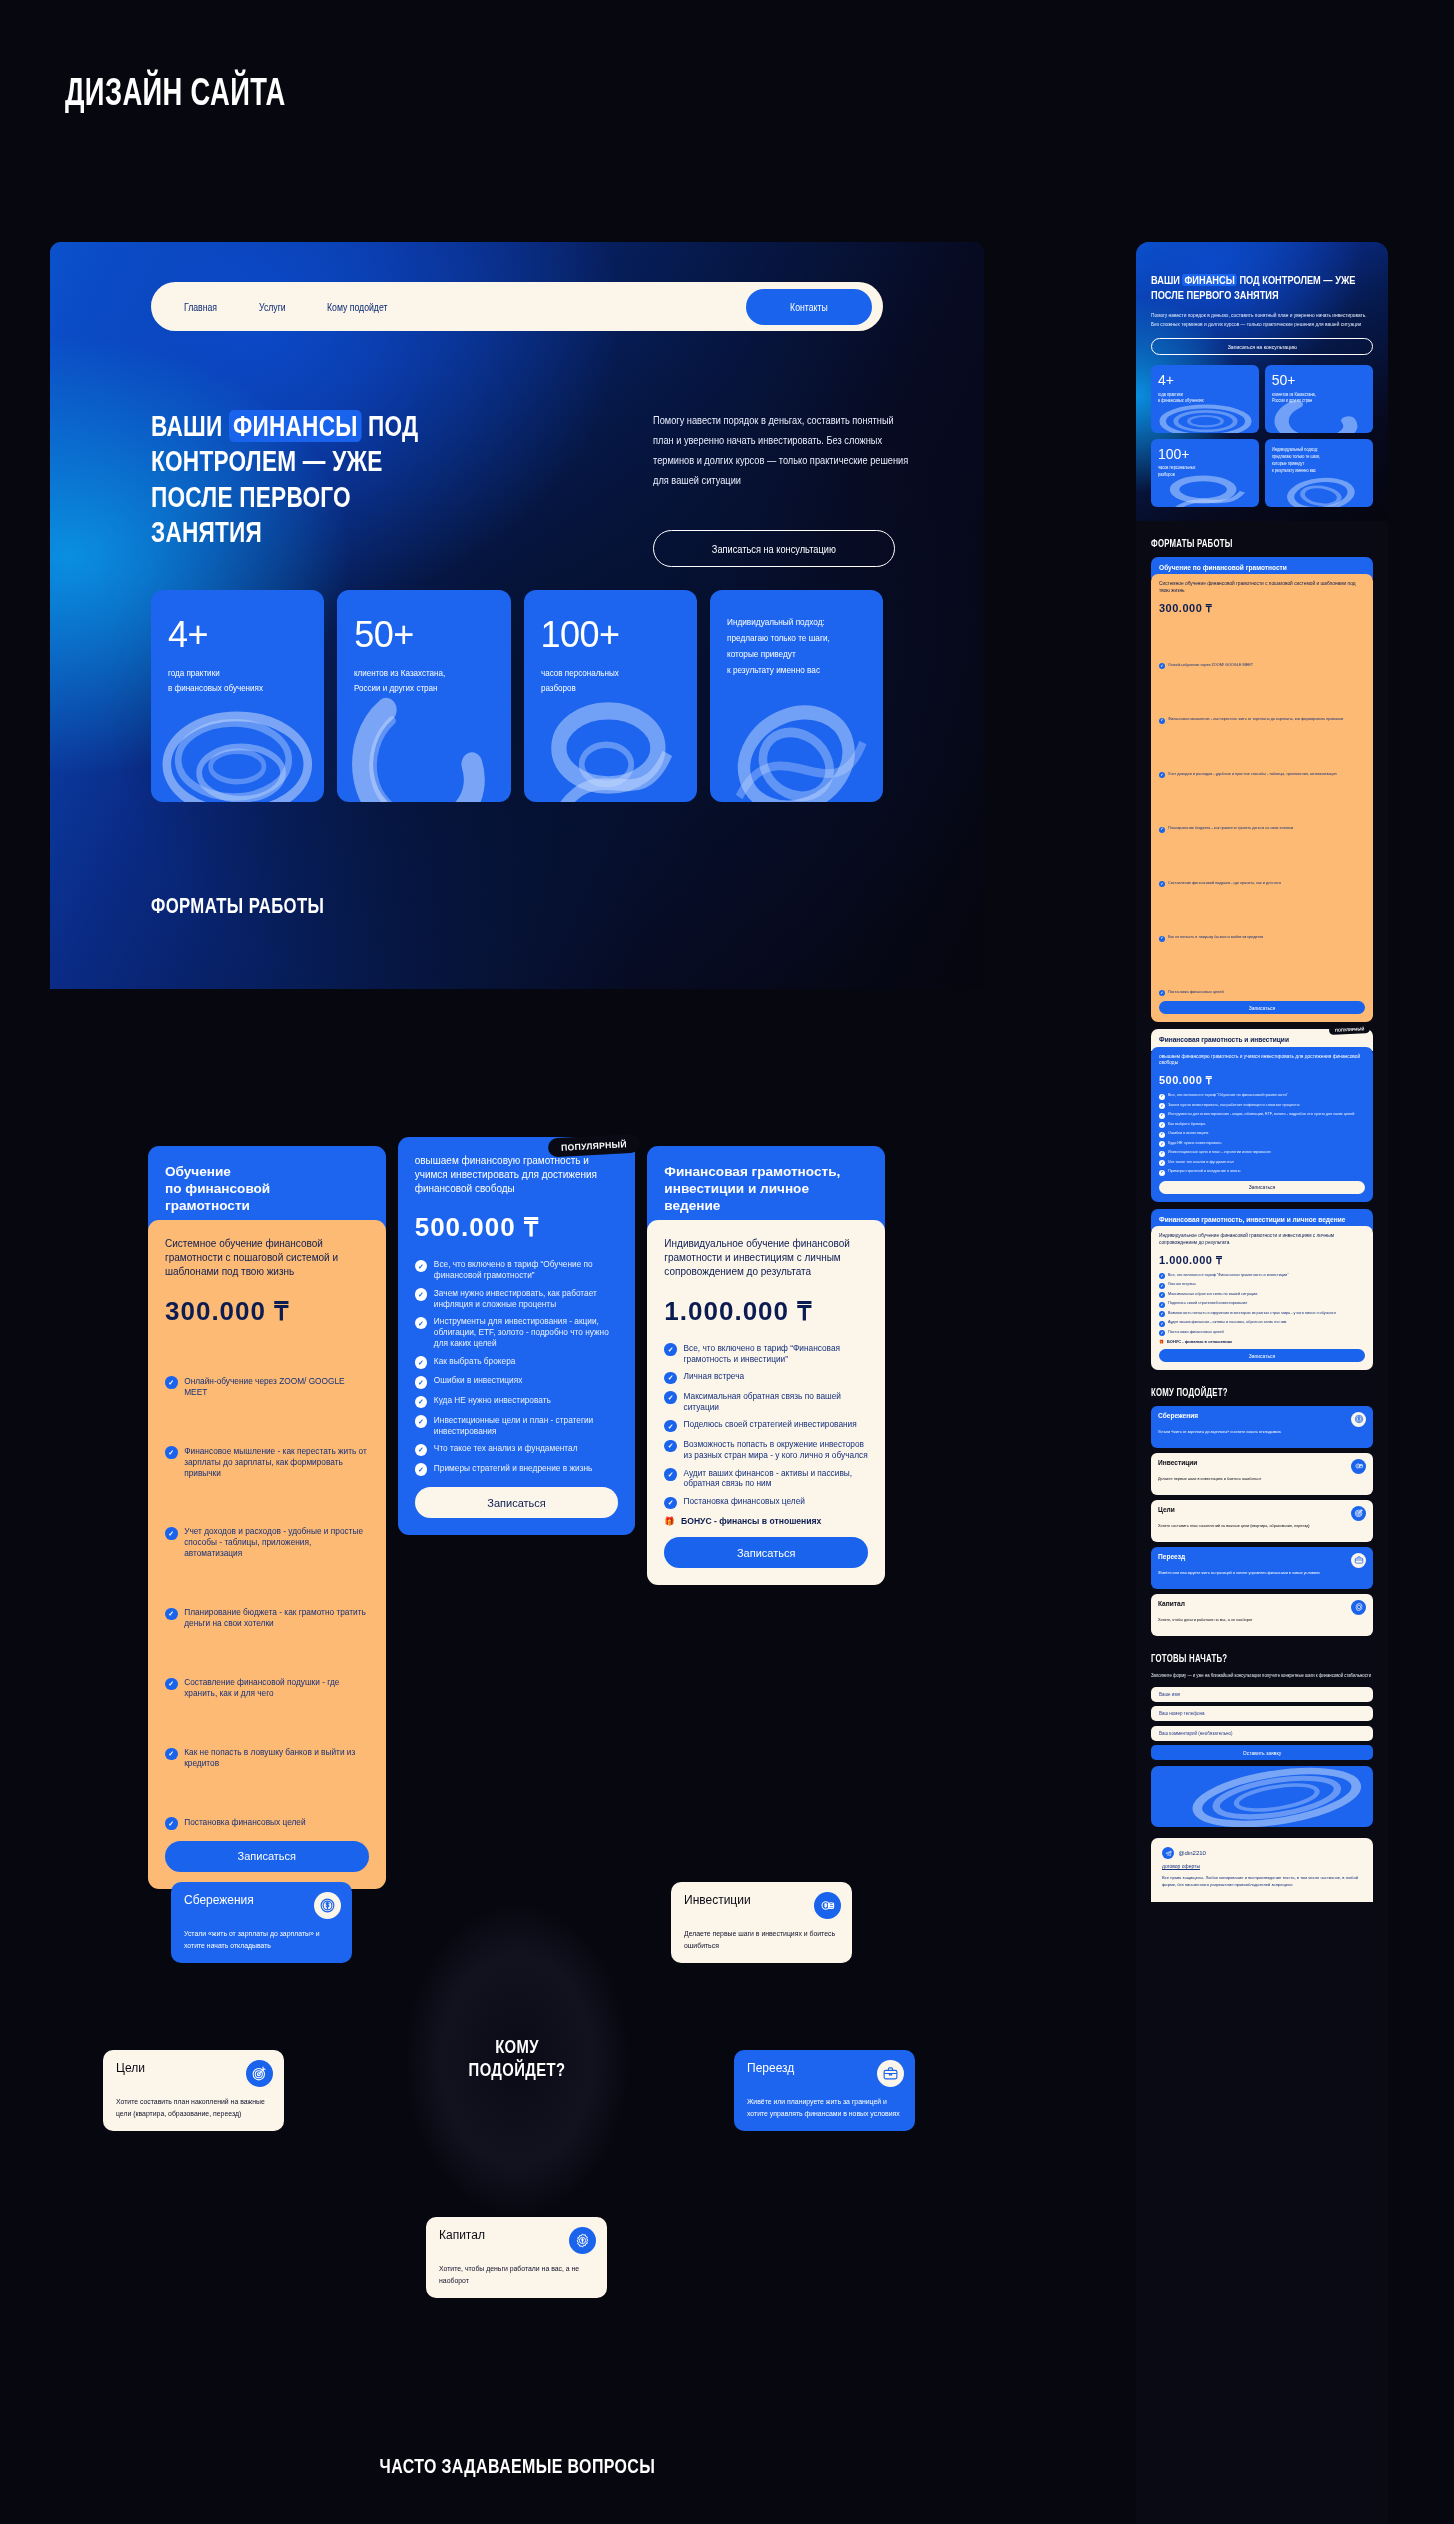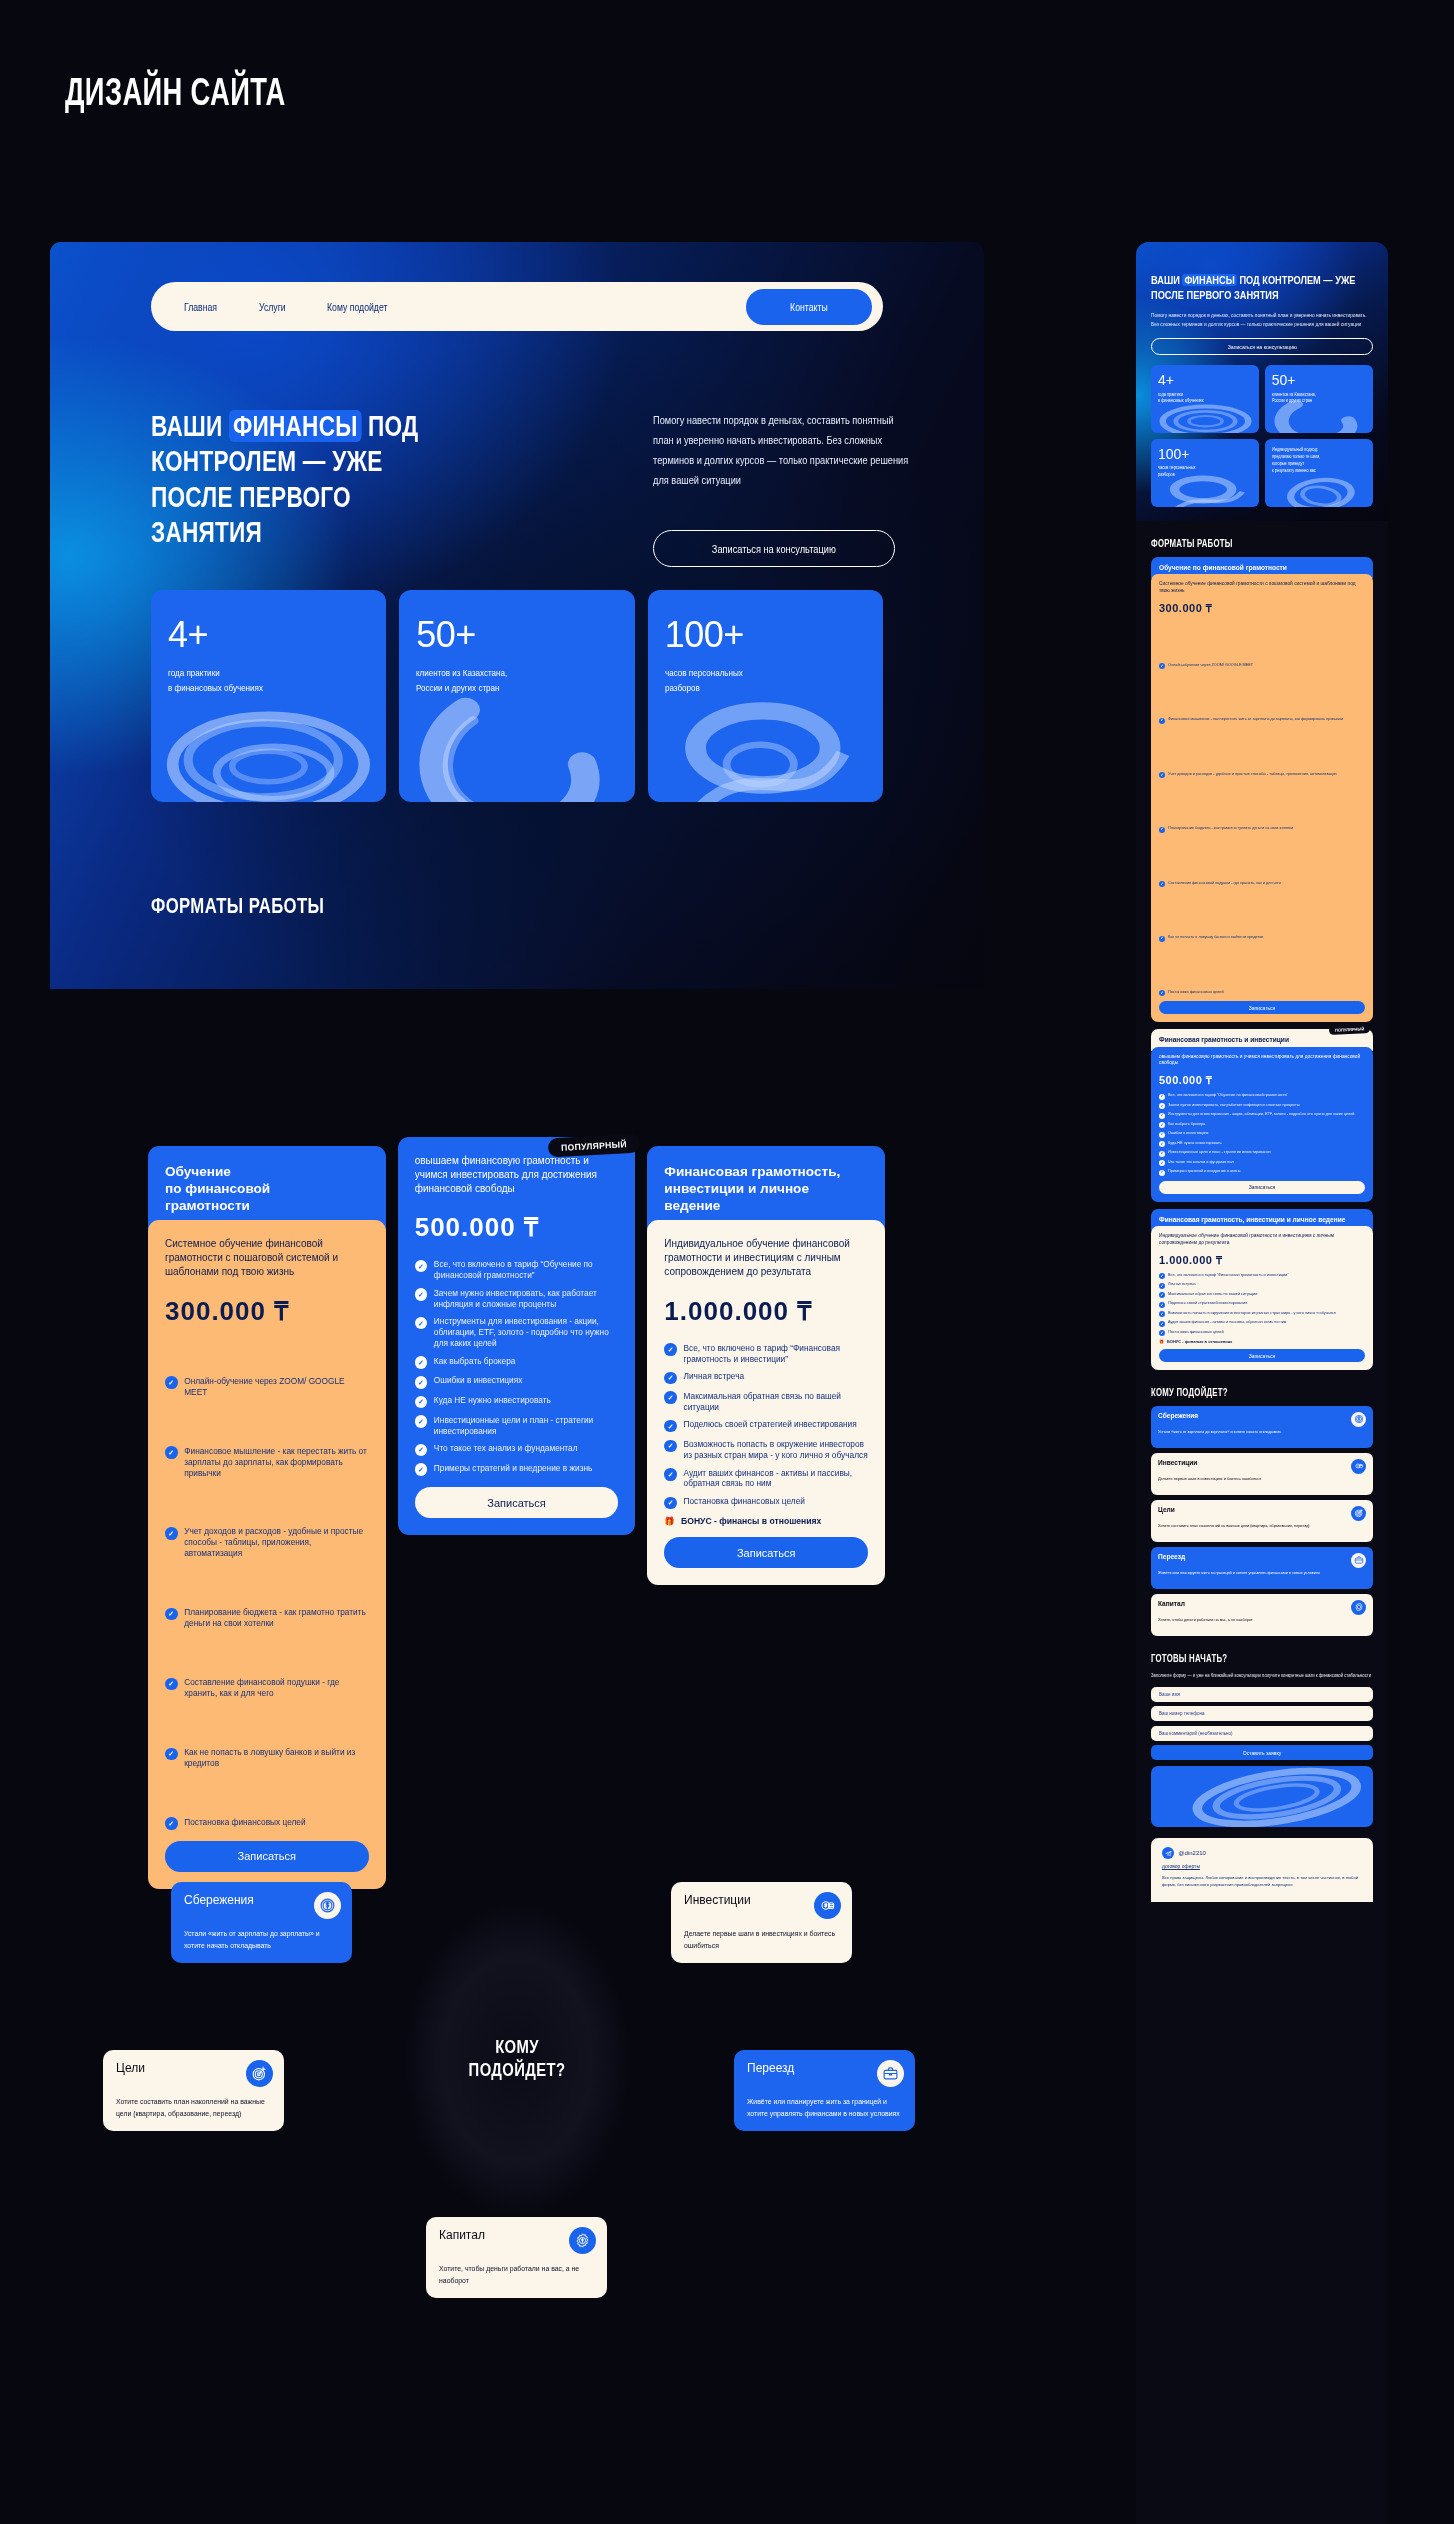--- a/index.html
+++ b/index.html
@@ -310,20 +310,33 @@
         <div class="lbl" style="white-space:pre-line">часов персональных
 разборов</div>
         <svg class="blob" viewBox="0 0 200 140" preserveAspectRatio="none">
           <g fill="none" stroke="#cfe2ff" stroke-opacity=".5">
             <ellipse cx="98" cy="55" rx="52" ry="34" stroke-width="16"></ellipse>
             <path d="M50 110 C90 60 130 120 160 60" stroke-width="11"></path>
             <ellipse cx="96" cy="70" rx="26" ry="18" stroke-width="6" stroke-opacity=".4"></ellipse>
           </g>
         </svg>
       </div>
+      <div class="stat note">
+        <div class="lbl" style="white-space:pre-line">Индивидуальный подход:
+предлагаю только те шаги,
+которые приведут
+к результату именно вас</div>
+        <svg class="blob" viewBox="0 0 200 140" preserveAspectRatio="none">
+          <g fill="none" stroke="#cfe2ff" stroke-opacity=".5">
+            <ellipse cx="100" cy="66" rx="56" ry="42" stroke-width="13" transform="rotate(-18 100 66)"></ellipse>
+            <ellipse cx="100" cy="70" rx="36" ry="28" stroke-width="9" stroke-opacity=".4" transform="rotate(22 100 70)"></ellipse>
+            <path d="M40 100 C80 30 140 120 170 50" stroke-width="8" stroke-opacity=".35"></path>
+          </g>
+        </svg>
+      </div>
     </div>
   </div>
 
   <div class="desk-sec-title" id="t-formats">ФОРМАТЫ РАБОТЫ</div>
 
   <div class="plans">
 
     <div class="plan pA">
       <div class="head" style="white-space:pre-line">Обучение
 по финансовой
@@ -537,20 +550,21 @@
       <div class="ic">
         <svg width="17" height="17" viewBox="0 0 24 24" fill="none" stroke="#fff" stroke-width="1.4">
           <path d="M12 2.6l1.6 1.9 2.4-.6.6 2.4 2.3.9-.9 2.3 1.5 2-1.5 2 .9 2.3-2.3.9-.6 2.4-2.4-.6L12 21.4l-1.6-1.9-2.4.6-.6-2.4-2.3-.9.9-2.3-1.5-2 1.5-2-.9-2.3 2.3-.9.6-2.4 2.4.6z"></path>
           <circle cx="12" cy="12" r="4.4"></circle>
           <path d="M12 9.6v4.9M13.2 10.5c0-.5-.6-.8-1.2-.8s-1.2.3-1.2.9.6.7 1.2.9 1.2.3 1.2.9-.6.8-1.2.8-1.2-.3-1.2-.8" stroke-linecap="round"></path>
         </svg>
       </div>
     </div>
   </div>
 
+  <div id="t-faq"><span>ЧАСТО ЗАДАВАЕМЫЕ ВОПРОСЫ</span></div>
 
 </div>
 
 <div class="mob">
 
   <div class="m-hero">
     <div class="m-h1">
       <span>ВАШИ </span><span class="hl">ФИНАНСЫ</span><span> ПОД КОНТРОЛЕМ — УЖЕ ПОСЛЕ ПЕРВОГО ЗАНЯТИЯ</span>
     </div>
     <div class="m-p">Помогу навести порядок в деньгах, составить понятный план и уверенно начать инвестировать. Без сложных терминов и долгих курсов — только практические решения для вашей ситуации</div>

